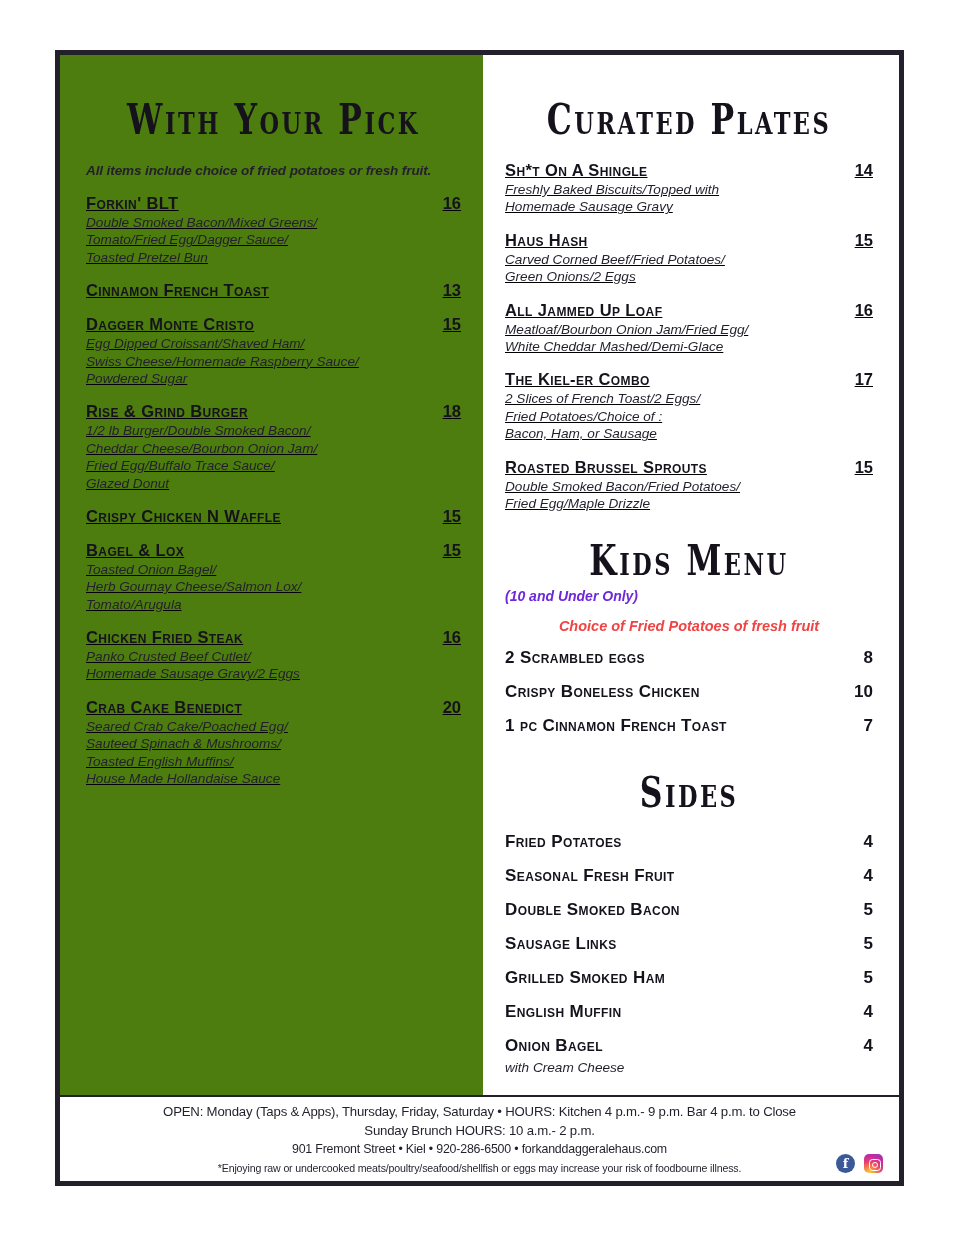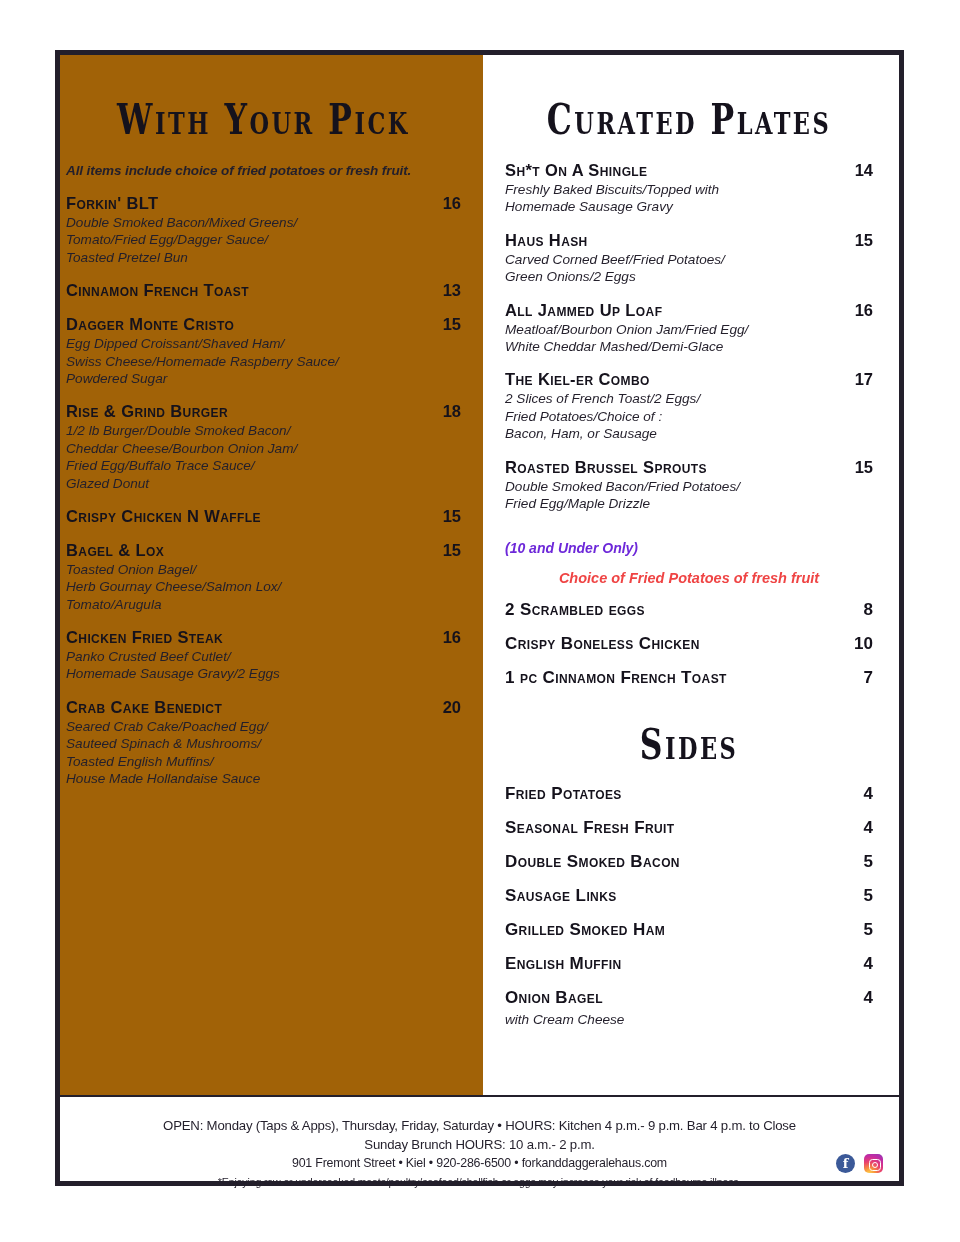--- a/index.html
+++ b/index.html
@@ -35,22 +35,22 @@
     position: absolute;
     left: 0;
     top: 0;
     right: 0;
     height: 1040px;
     display: flex;
   }
 
   #left-col {
     width: 423px;
-    background: #a16207;
-    padding: 42px 22px 0 6px;
+    background: #4d7c0f;
+    padding: 42px 22px 0 26px;
   }
 
   #right-col {
     flex: 1;
     background: #ffffff;
     padding: 42px 26px 12px 22px;
   }
 
   
   .fancy-heading {
@@ -89,21 +89,21 @@
     font-style: italic;
     font-weight: 700;
     font-size: 14.5px;
     text-align: center;
     color: #ef4444;
     margin-top: 14px;
   }
 
   
   .items { margin-top: 16px; }
-  .menu-item { margin-bottom: 15px; }
+  .menu-item { margin-bottom: 15px; text-decoration: underline; }
   .menu-item:last-child { margin-bottom: 0; }
 
   .item-head {
     display: flex;
     align-items: baseline;
     justify-content: space-between;
   }
   .item-name {
     font-size: 16.5px;
     font-weight: 700;
@@ -163,21 +163,21 @@
 
   
   #footer {
     position: absolute;
     left: 0;
     right: 0;
     bottom: 0;
     height: 86px;
     background: #ffffff;
     border-top: 2px solid #231f2b;
-    padding-top: 20px;
+    padding-top: 6px;
     text-align: center;
   }
   .foot-line-1, .foot-line-2 {
     font-size: 13.2px;
     font-weight: 400;
     color: #231f2b;
     line-height: 1.42;
     letter-spacing: -0.2px;
   }
   .foot-line-3 {
@@ -366,20 +366,23 @@
                 <span class="item-name">Roasted Brussel Sprouts</span>
                 <span class="item-price">15</span>
               </div>
               <div class="item-desc">Double Smoked Bacon/Fried Potatoes/
 Fried Egg/Maple Drizzle</div>
             </div>
           </div>
 
         <div class="kids-spacer"></div>
 
+        <div class="heading-wrap">
+          <div class="fancy-heading">Kids Menu</div>
+        </div>
         <div class="kids-sub">(10 and Under Only)</div>
         <div class="kids-choice">Choice of Fried Potatoes of fresh fruit</div>
 
         <div class="simple-list" id="kids-items">
             <div class="simple-row">
               <span class="simple-name">2 Scrambled eggs</span>
               <span class="simple-price">8</span>
             </div>
             <div class="simple-row">
               <span class="simple-name">Crispy Boneless Chicken</span>

